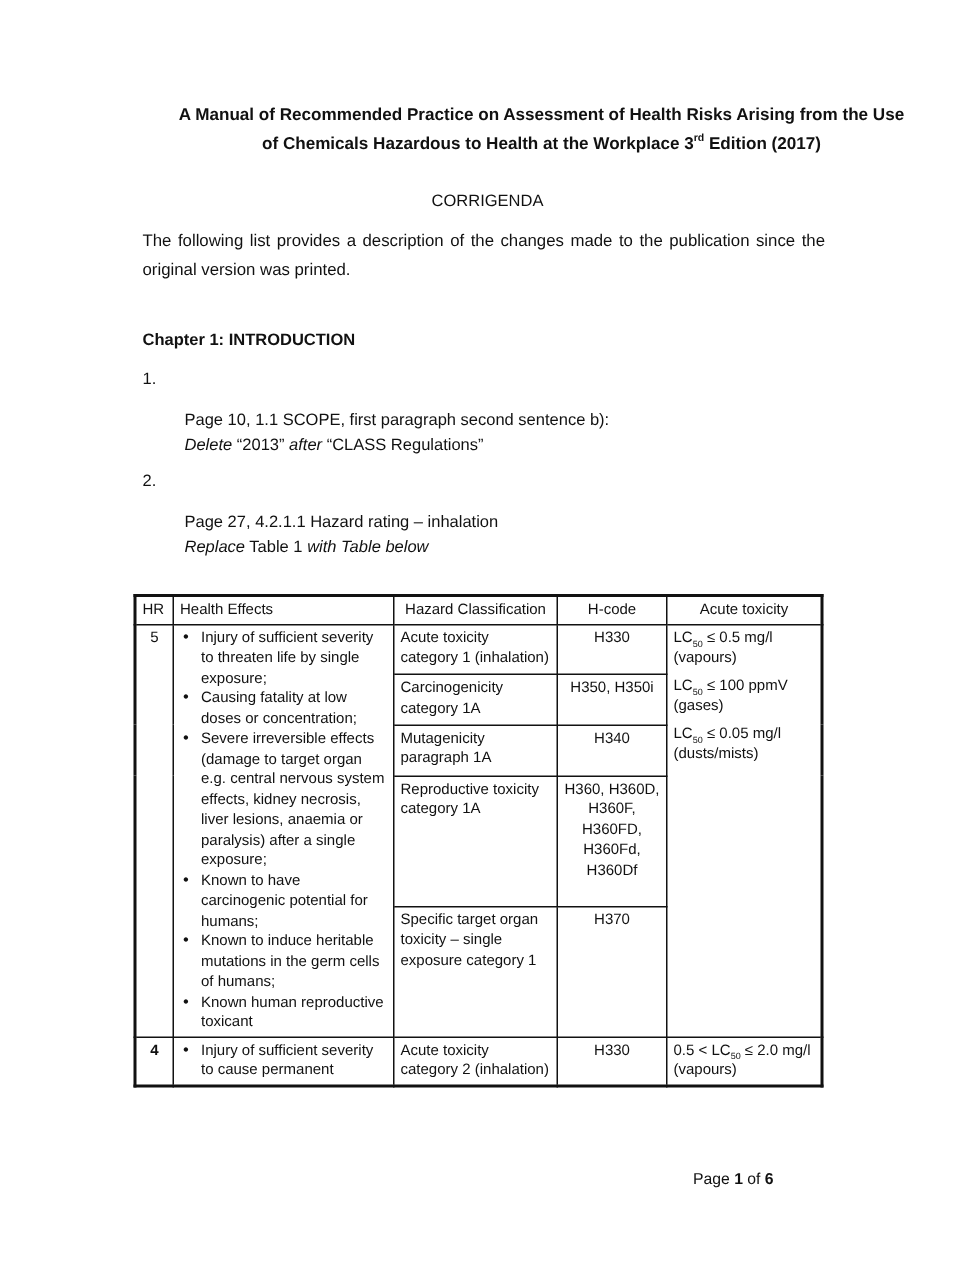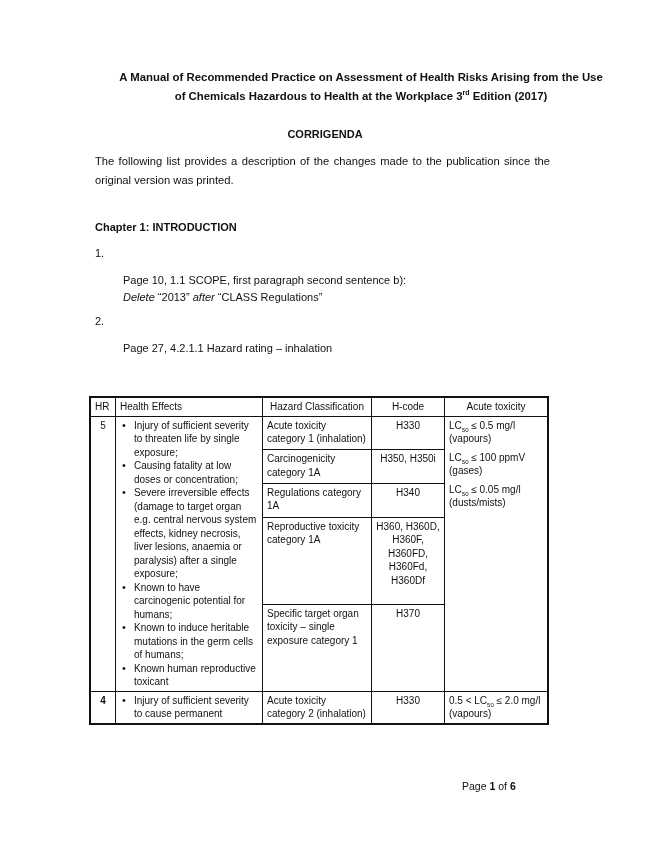--- a/index.html
+++ b/index.html
@@ -9,21 +9,21 @@
     color: #111111;
   }
   .page { position: absolute; left: 0; top: 0; width: 645px; height: 841px; }
   .title {
     position: absolute; left: 80px; top: 68px; width: 490px;
     text-align: center; font-weight: bold; font-size: 11.4px; line-height: 19px; margin-left: 36px;
   }
   .title sup { font-size: 7px; line-height: 0; }
   .corr {
     position: absolute; left: 80px; top: 128px; width: 490px;
-    text-align: center; font-weight: bold; font-size: 11px;
+    text-align: center; font-weight: normal; font-size: 11px;
   }
   .intro {
     position: absolute; left: 95px; top: 152px; width: 455px;
     font-size: 11.2px; line-height: 19px; text-align: justify;
   }
   .chapter { position: absolute; left: 95px; font-weight: bold; font-size: 11px; }
   .item { position: absolute; left: 95px; font-size: 11px; line-height: 17px; }
   .item .num { position: absolute; left: 0; top: 0; }
   .item .body { position: absolute; left: 28px; top: 0; width: 420px; white-space: nowrap; margin-top: 27px; }
   .caption {
@@ -82,20 +82,21 @@
     <div class="body">
       <div>Page 10, 1.1 SCOPE, first paragraph second sentence b):</div>
       <div><i>Delete</i><span> “2013” </span><i>after</i><span> “CLASS Regulations”</span></div>
     </div>
   </div>
 
   <div class="item" style="top:313px;">
     <span class="num">2.</span>
     <div class="body">
       <div>Page 27, 4.2.1.1 Hazard rating – inhalation</div>
+      <div><i>Replace</i><span> Table 1 </span><i>with Table below</i><span></span></div>
     </div>
   </div>
 
 
   <table class="hr-table">
     <thead>
       <tr>
         <th class="c-hr" style="text-align:left;">HR</th>
         <th class="c-he">Health Effects</th>
         <th class="c-hc">Hazard Classification</th>
@@ -122,21 +123,21 @@
           <div class="lc-block"><span>LC</span><sub>50</sub><span> ≤ 0.5 mg/l (vapours)</span></div>
           <div class="lc-block"><span>LC</span><sub>50</sub><span> ≤ 100 ppmV (gases)</span></div>
           <div class="lc-block"><span>LC</span><sub>50</sub><span> ≤ 0.05 mg/l (dusts/mists)</span></div>
         </td>
       </tr>
       <tr>
         <td class="c-hc" style="height:28px;">Carcinogenicity category 1A</td>
         <td class="c-hcode mid">H350, H350i</td>
       </tr>
       <tr>
-        <td class="c-hc" style="height:28px;">Regulations category 1A</td>
+        <td class="c-hc" style="height:28px;">Mutagenicity paragraph 1A</td>
         <td class="c-hcode mid">H340</td>
       </tr>
       <tr>
         <td class="c-hc mid" style="height:80px;">Reproductive toxicity category 1A</td>
         <td class="c-hcode mid">H360, H360D, H360F, H360FD, H360Fd, H360Df</td>
       </tr>
       <tr>
         <td class="c-hc mid" style="height:80px;">Specific target organ toxicity – single exposure category 1</td>
         <td class="c-hcode mid">H370</td>
       </tr>

